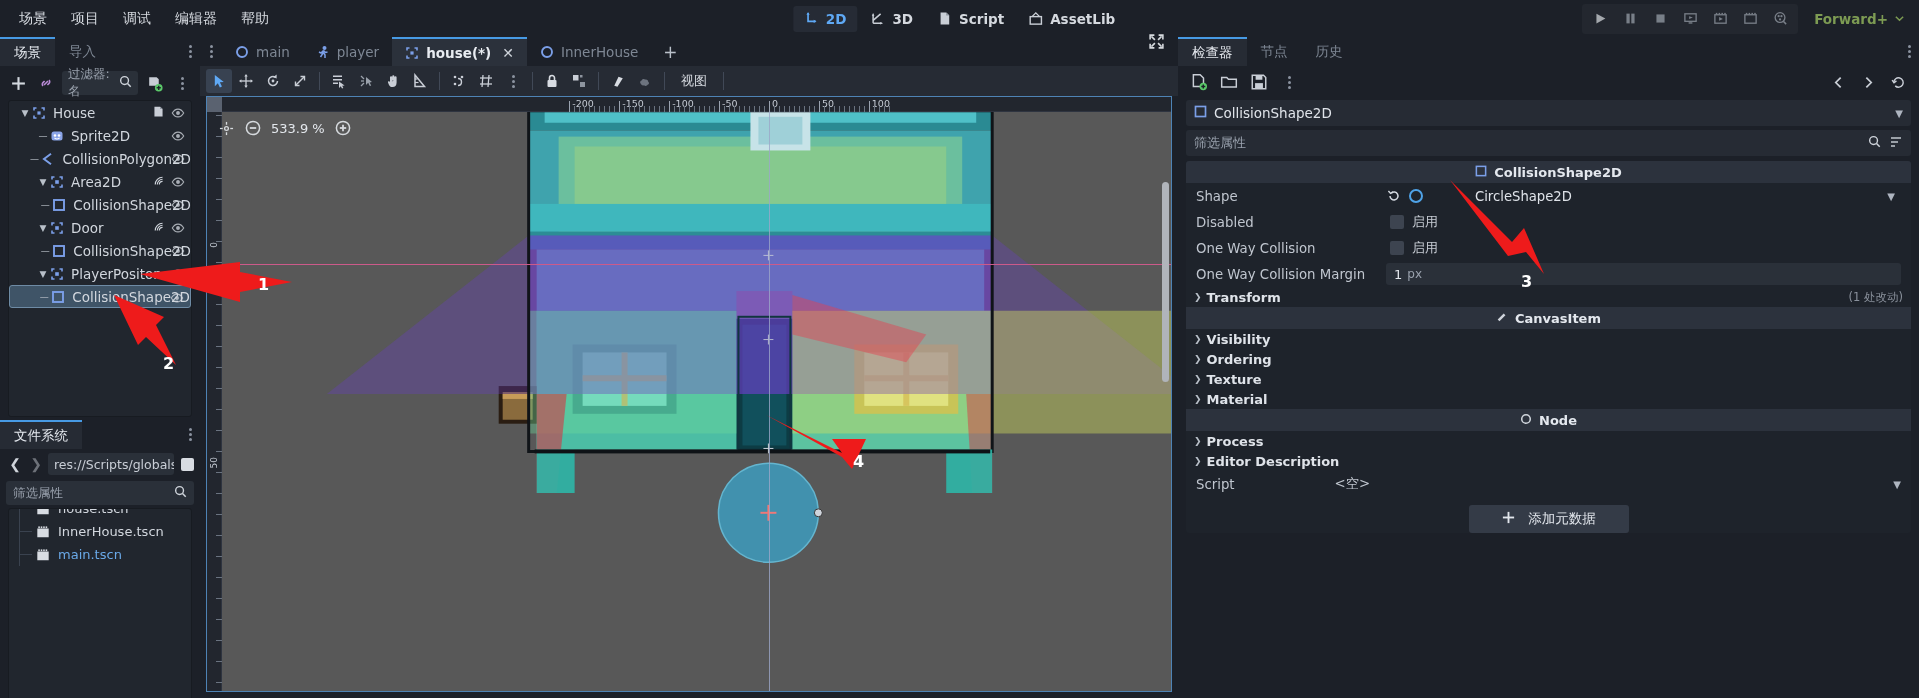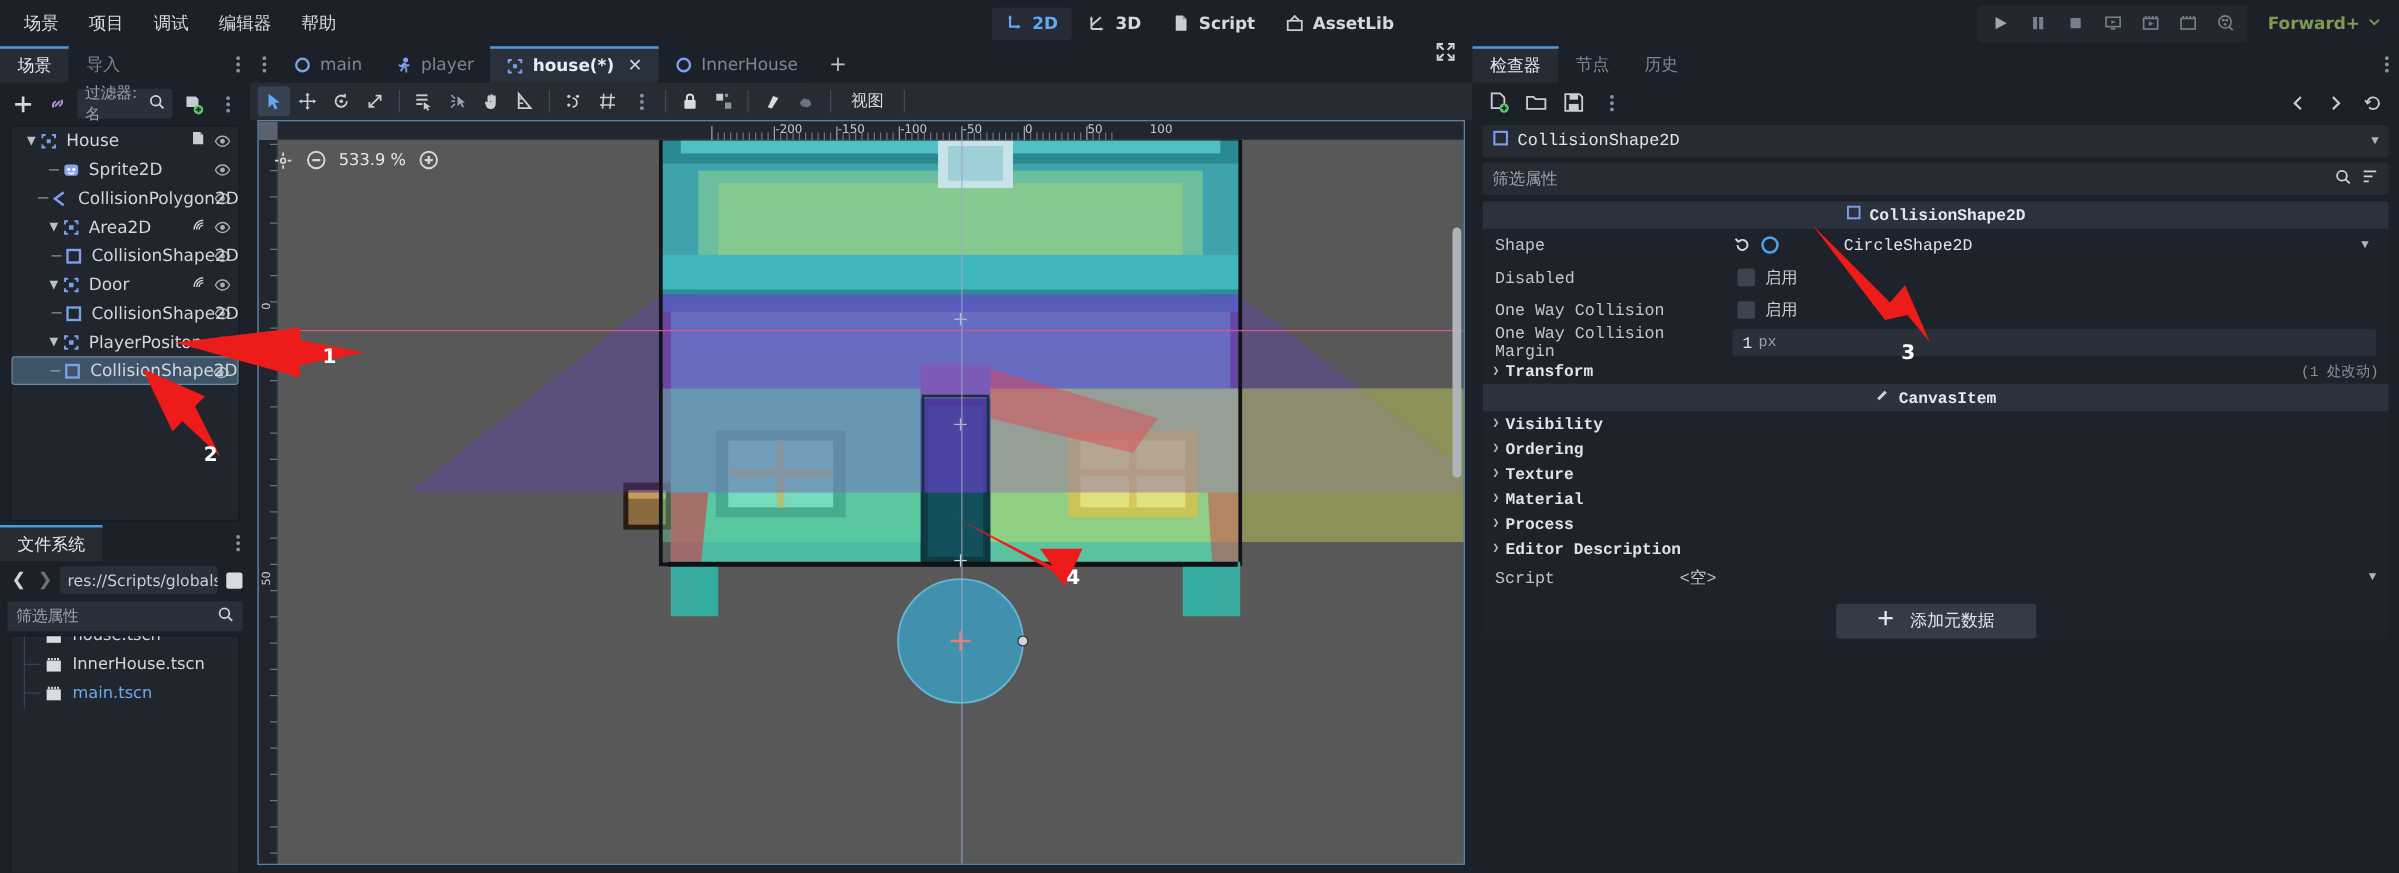--- a/index.html
+++ b/index.html
@@ -179,37 +179,37 @@
     position: absolute; left: 0; top: 0; right: 0; height: 15px; background: #22262e;
     z-index: 6; border-bottom: 1px solid #2e3440;
   }
   .ruler-v {
     position: absolute; left: 0; top: 0; bottom: 0; width: 15px; background: #22262e;
     z-index: 6; border-right: 1px solid #2e3440;
   }
   .rcorner { position: absolute; left:0; top:0; width: 15px; height: 15px; background: #5a6270; z-index: 7; }
   .rtick { position: absolute; top: 9px; width: 1px; height: 6px; background: #6a7380; }
   .rtick.major { top: 4px; height: 11px; background: #9aa3b0; }
-  .rlabel { position: absolute; top: 1px; font-size: 9.5px; color: #c4cad3; margin-left: 48px; }
+  .rlabel { position: absolute; top: 1px; font-size: 9.5px; color: #c4cad3; }
   .rtickv { position: absolute; left: 9px; height: 1px; width: 6px; background: #6a7380; }
   .rlabelv { position: absolute; left: 2px; font-size: 9px; color: #c4cad3;
     transform-origin: left top; }
 
   .axis-x { position: absolute; left: 0; right: 0; height: 1px; background: #cc5a8a; z-index: 4; }
   .axis-y { position: absolute; top: 0; bottom: 0; width: 1px; background: #9ba6c8; opacity:.8; z-index: 4; }
 
   .zoom-hud {
     position: absolute; left: 10px; top: 22px; display: flex; align-items: center;
     gap: 9px; z-index: 8; color: #e3e7ec; font-size: 13px;
   }
   .zh-btn { width: 18px; height: 18px; display: flex; align-items: center; justify-content: center; cursor: pointer; }
 
   
   .right-dock {
-    position: absolute; left: 1178px; top: 37px; width: 741px; height: 661px; background: #1c2028; font-family: Liberation Mono, monospace;
+    position: absolute; left: 1178px; top: 37px; width: 741px; height: 661px; background: #1c2028;
   }
   .insp-toolbar { height: 32px; display: flex; align-items: center; gap: 4px; padding: 0 8px; }
   .insp-ico { width: 26px; height: 26px; display: flex; align-items: center; justify-content: center;
     border-radius: 3px; cursor: pointer; color: #c9ced6; }
   .insp-nav { margin-left: auto; display: flex; align-items: center; gap: 4px; }
 
   .insp-obj {
     margin: 2px 8px 0 8px; height: 26px; background: #262b34; border-radius: 3px;
     display: flex; align-items: center; padding: 0 8px; gap: 7px; font-size: 13.5px; color: #e0e4ea;
   }
@@ -1283,20 +1283,28 @@
           <div class="section-row">
             <span class="arr">❯</span>
             <span>Texture</span>
           </div>
           <div class="section-row">
             <span class="arr">❯</span>
             <span>Material</span>
           </div>
         </div>
 
+      <div class="cat-header">
+        <span>
+          <svg width="12" height="12" viewBox="0 0 14 14">
+              <circle cx="7" cy="7" r="5" fill="none" stroke="#cfd4db" stroke-width="1.8"></circle>
+            </svg>
+        </span>
+        <span>Node</span>
+      </div>
       <div id="node-sections">
           <div class="section-row">
             <span class="arr">❯</span>
             <span>Process</span>
           </div>
           <div class="section-row">
             <span class="arr">❯</span>
             <span>Editor Description</span>
           </div>
         </div>

